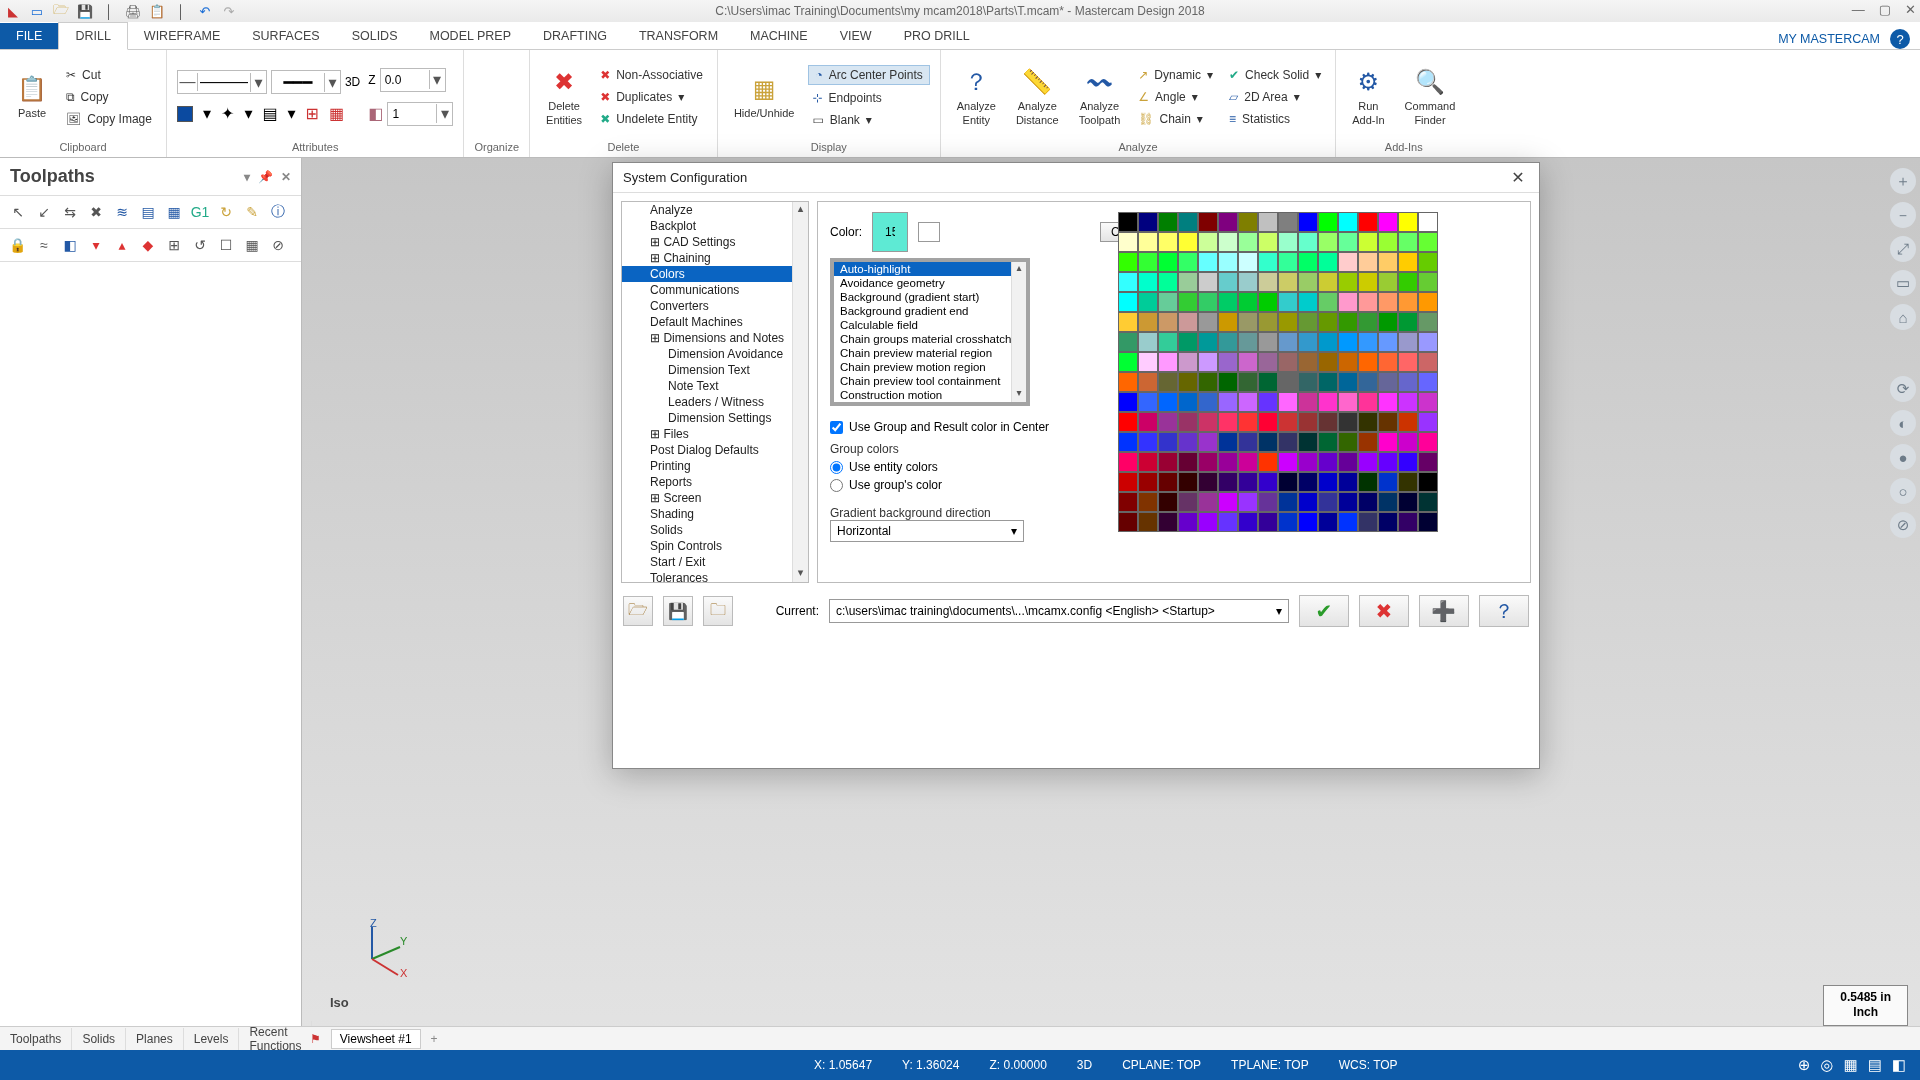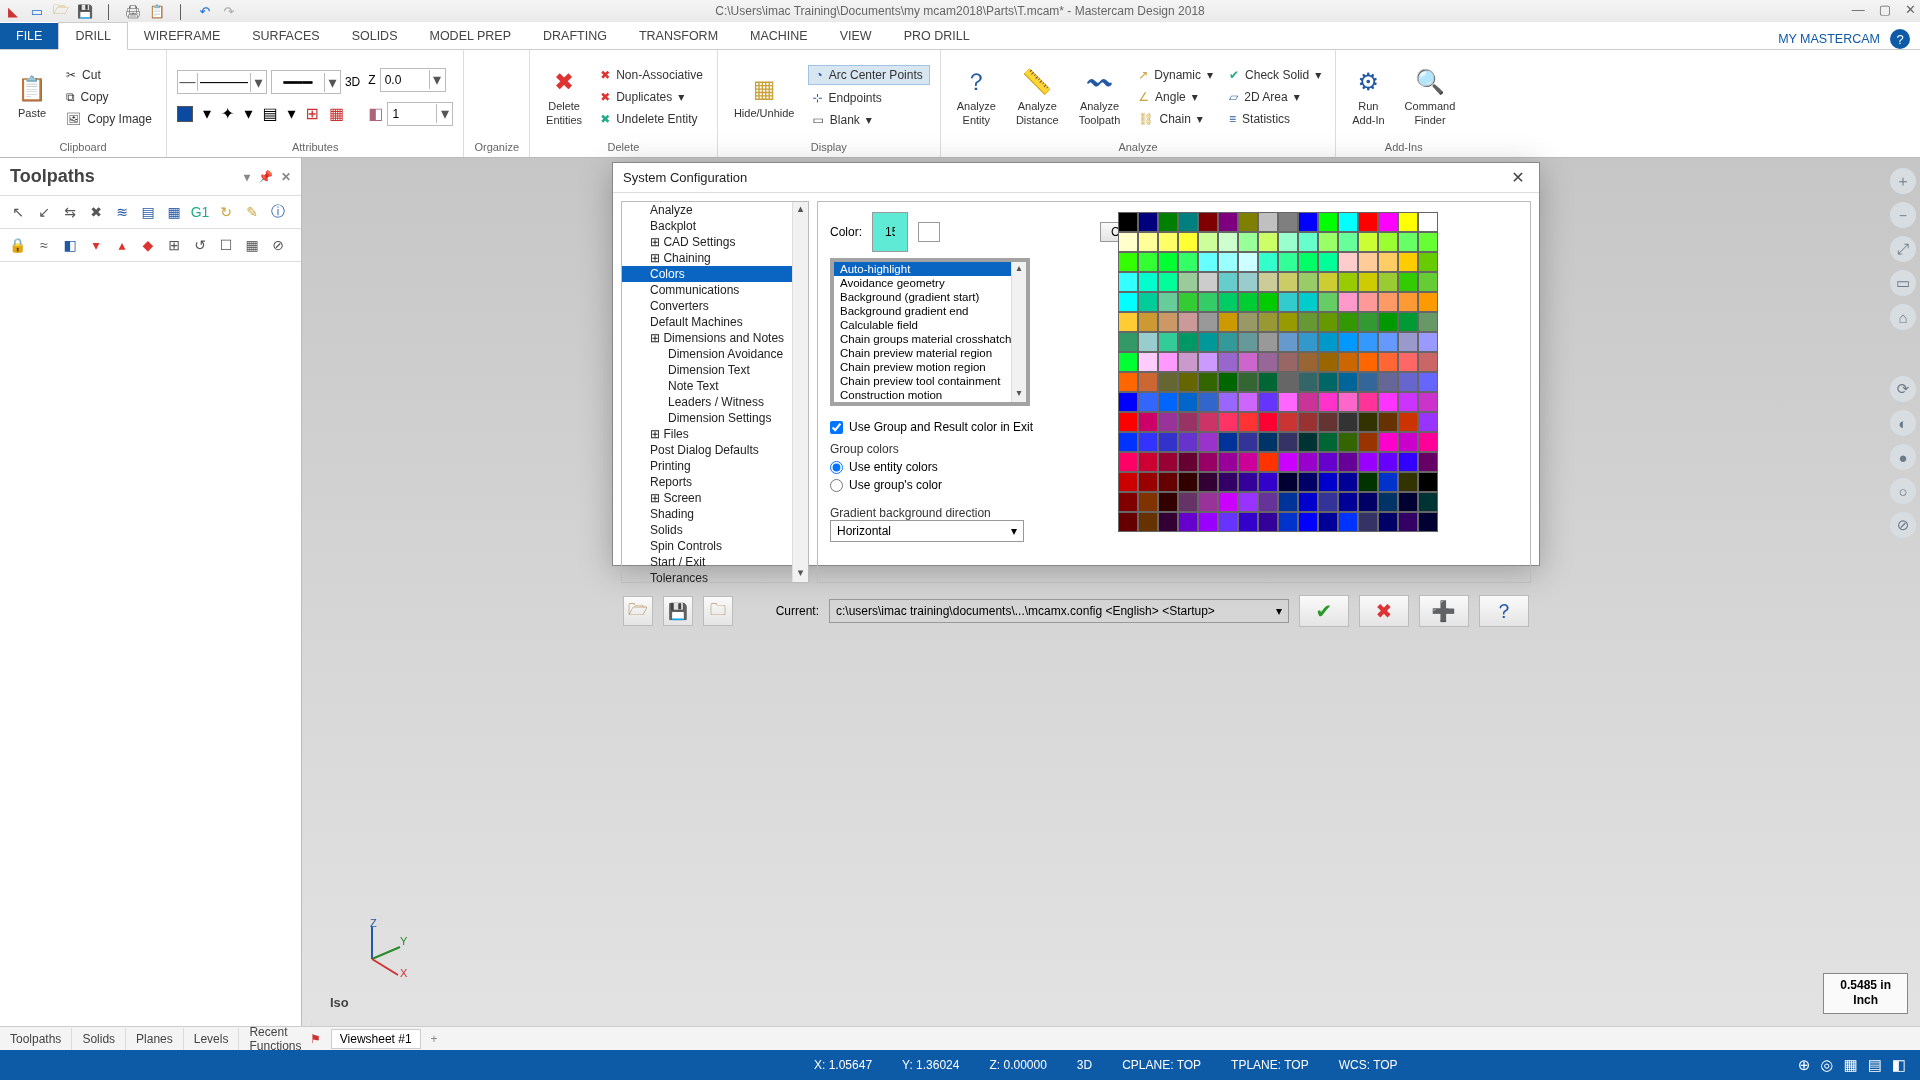--- a/index.html
+++ b/index.html
@@ -39,21 +39,21 @@
 
 .main-area { position:absolute; top:158px; left:0; right:0; bottom:30px; display:flex; }
 .side-panel { width:302px; background:#fff; border-right:1px solid #bbb; display:flex; flex-direction:column; }
 .side-panel-header { padding:8px 10px; font-size:18px; font-weight:600; color:#444; border-bottom:1px solid #ddd; display:flex; align-items:center; justify-content:space-between; }
 .side-panel-header .ctl { display:flex; gap:8px; color:#888; font-size:12px; }
 .side-toolbar { display:flex; flex-wrap:wrap; gap:6px; padding:6px 8px; border-bottom:1px solid #ddd; }
 .side-toolbar .tb { width:20px; height:20px; display:flex; align-items:center; justify-content:center; font-size:14px; color:#555; }
 .viewport { flex:1; background:linear-gradient(#c6c6c6,#d8d8d8 60%,#e3e3e3); position:relative; }
 
 
-.dialog { position:absolute; left:310px; top:4px; width:928px; height:404px; background:#fff; border:1px solid #888; box-shadow:0 6px 30px rgba(0,0,0,.25); z-index:20; }
+.dialog { position:absolute; left:310px; top:4px; width:928px; height:607px; background:#fff; border:1px solid #888; box-shadow:0 6px 30px rgba(0,0,0,.25); z-index:20; }
 .dialog-title { height:30px; display:flex; align-items:center; padding:0 10px; font-size:13px; border-bottom:1px solid #ddd; color:#222; }
 .dialog-title .x { margin-left:auto; width:22px; height:22px; display:flex; align-items:center; justify-content:center; color:#444; font-size:16px; cursor:pointer; }
 .dialog-body { display:flex; height:398px; padding:8px; gap:8px; }
 .tree-wrap { width:188px; border:1px solid #bbb; position:relative; }
 .tree { position:absolute; inset:0 16px 0 0; overflow:hidden; font-size:12px; color:#222; }
 .tree-item { padding:1px 4px 1px 28px; white-space:nowrap; }
 .tree-item.l2 { padding-left:46px; }
 .tree-item.sel { background:#0a64c2; color:#fff; }
 .tree-scroll { position:absolute; right:0; top:0; bottom:0; width:16px; background:#f1f1f1; border-left:1px solid #ddd; }
 .tree-scroll .arrow { height:16px; text-align:center; font-size:11px; color:#555; }
@@ -79,21 +79,21 @@
 .foot-combo { flex:0 0 460px; border:1px solid #999; height:24px; display:flex; align-items:center; padding:0 6px; font-size:12px; justify-content:space-between; }
 .act-btn { width:50px; height:32px; border:1px solid #bbb; background:linear-gradient(#fafafa,#e4e4e4); display:flex; align-items:center; justify-content:center; font-size:20px; }
 .act-ok { color:#2a9b2a; }
 .act-cancel { color:#d33; }
 .act-plus { color:#888; }
 .act-help { color:#2358a5; }
 
 
 .gnomon { position:absolute; left:50px; bottom:68px; font-size:12px; }
 .iso-label { position:absolute; left:28px; bottom:40px; font-size:13px; font-weight:bold; color:#444; }
-.scale-box { position:absolute; right:12px; bottom:36px; border:1px solid #888; background:#fafafa; padding:4px 16px; text-align:center; font-size:12px; line-height:1.3; }
+.scale-box { position:absolute; right:12px; bottom:24px; border:1px solid #888; background:#fafafa; padding:4px 16px; text-align:center; font-size:12px; line-height:1.3; }
 .right-rail { position:absolute; right:0; top:4px; width:34px; display:flex; flex-direction:column; gap:8px; align-items:center; padding-top:6px; }
 .right-rail .rb { width:26px; height:26px; border-radius:13px; background:#d8dde2; color:#6d7b88; display:flex; align-items:center; justify-content:center; font-size:15px; }
 
 
 .bottom-tabs-left { position:absolute; left:0; bottom:30px; height:24px; background:#f4f4f4; border-top:1px solid #ccc; display:flex; align-items:center; font-size:12px; width:302px; }
 .bottom-tabs-left .bt { padding:4px 10px; color:#444; border-right:1px solid #ddd; }
 .bottom-tabs-right { position:absolute; left:302px; right:0; bottom:30px; height:24px; background:#f4f4f4; border-top:1px solid #ccc; display:flex; align-items:center; font-size:12px; padding-left:8px; gap:10px; }
 .vs-tab { border:1px solid #ccc; padding:2px 8px; background:#fff; }
 
 
@@ -703,21 +703,21 @@
               <div style="background: rgb(0, 0, 153);"></div>
               <div style="background: rgb(0, 51, 255);"></div>
               <div style="background: rgb(51, 51, 102);"></div>
               <div style="background: rgb(0, 0, 102);"></div>
               <div style="background: rgb(51, 0, 102);"></div>
               <div style="background: rgb(0, 0, 51);"></div>
             </div>
 
           <div class="check-row">
             <input type="checkbox" checked="" style="">
-            <span>Use Group and Result color in Exit</span>
+            <span>Use Group and Result color in Center</span>
           </div>
           <div class="section-label">Group colors</div>
           <div class="radio-row">
             <input type="radio" checked="" name="gc" style="">
             <span>Use entity colors</span>
           </div>
           <div class="radio-row">
             <input type="radio" name="gc" style="">
             <span>Use group's color</span>
           </div>

